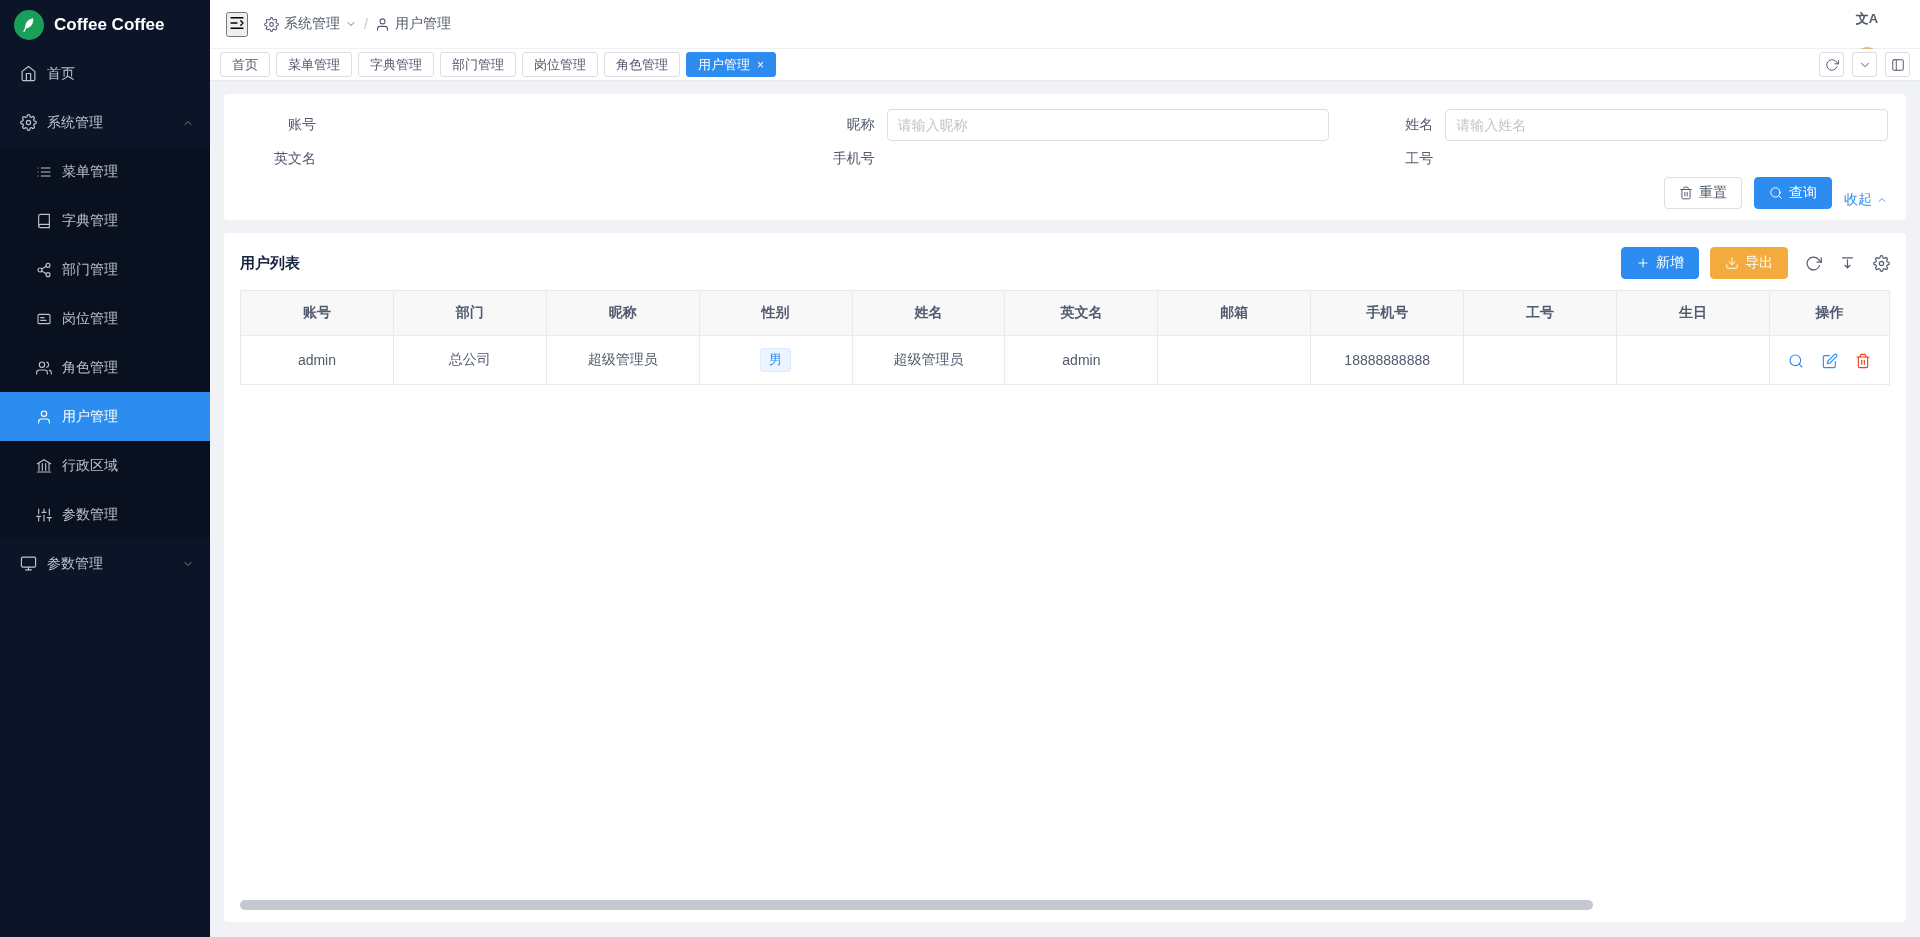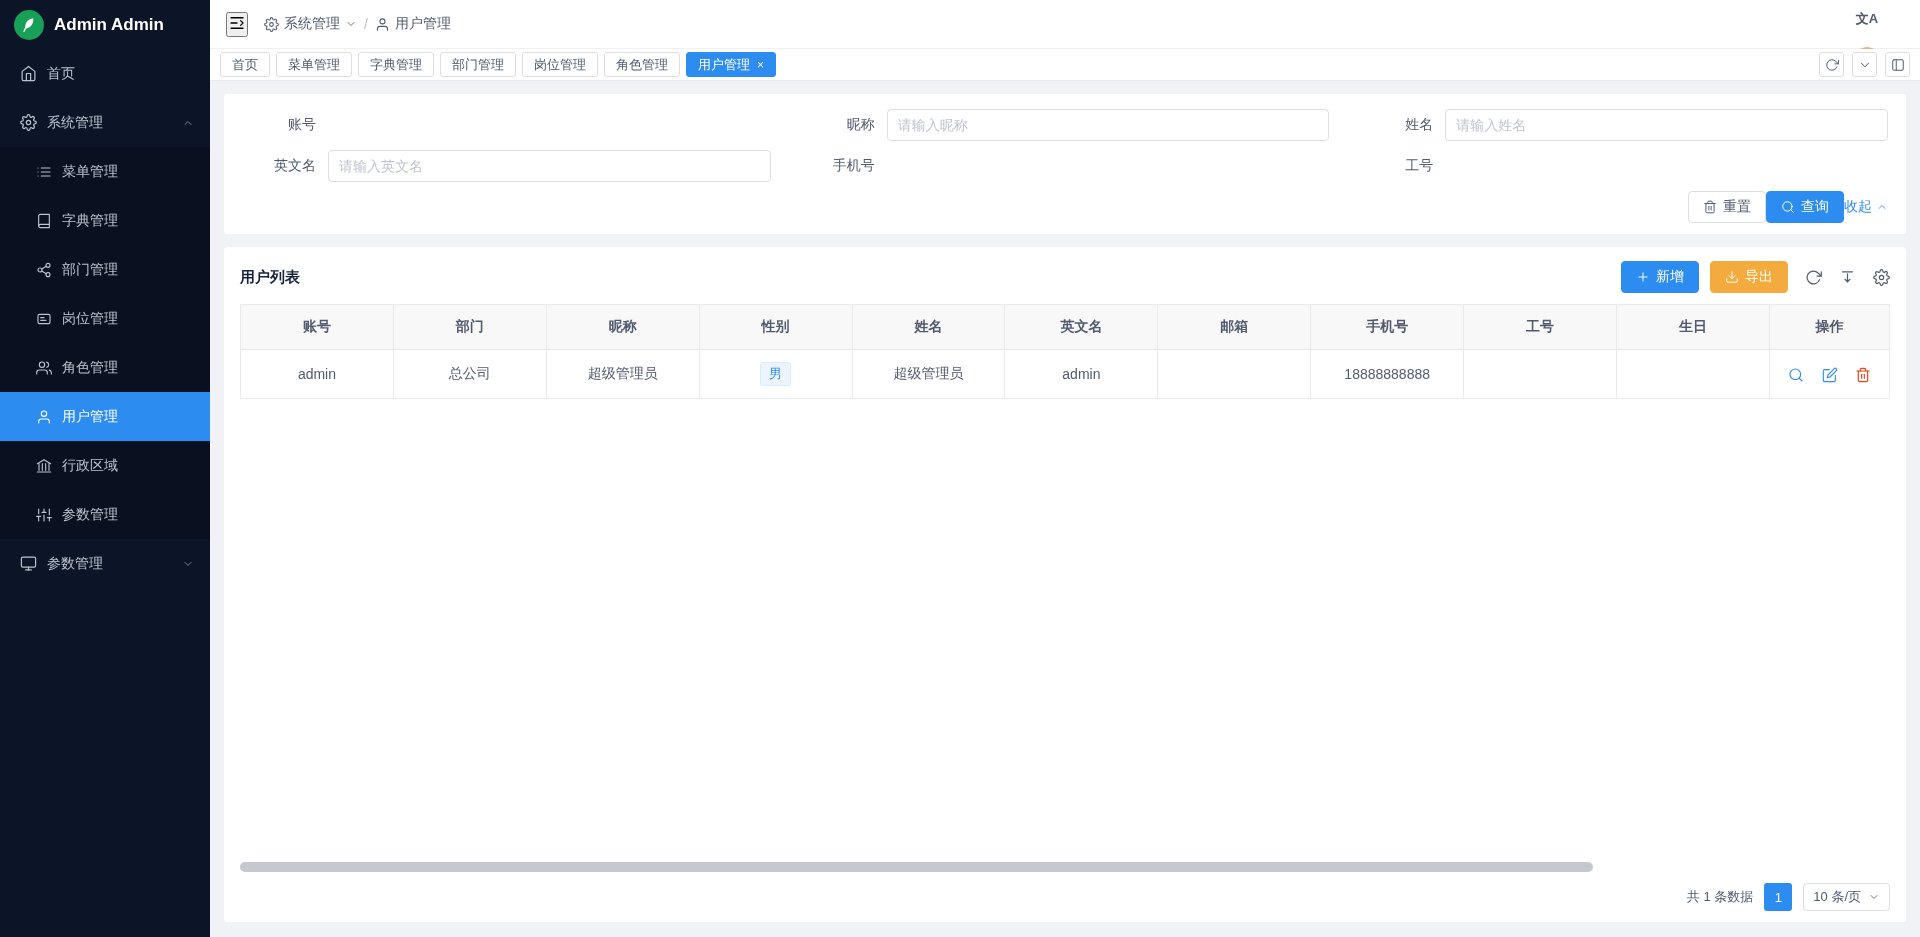--- a/index.html
+++ b/index.html
@@ -70,21 +70,21 @@
   .tree-caret { color:#5c6b77; font-size:13px; }
 
   .right-col { flex:1; min-width:0; display:flex; flex-direction:column; gap:13px; }
 
   .filter-card { background:#fff; border-radius:4px; padding:15px 18px 11px; }
   .filter-grid { display:grid; grid-template-columns:repeat(3,1fr); column-gap:30px; row-gap:9px; }
   .field { display:flex; align-items:center; }
   .field label { flex:0 0 74px; text-align:right; margin-right:12px; font-size:14px; color:#515a6e; white-space:nowrap; }
   .field input { flex:1; min-width:0; height:32px; border:1px solid #dcdee2; border-radius:4px; padding:0 10px; font-size:14px; color:#17233d; outline:none; }
   input::placeholder { color:#c0c4cc; }
-  .filter-actions { display:flex; justify-content:flex-end; align-items:center; margin-top:9px; }
+  .filter-actions { display:flex; justify-content:flex-end; align-items:flex-end; gap:12px; margin-top:9px; }
 
   .btn { height:32px; display:inline-flex; align-items:center; gap:6px; padding:0 14px; border-radius:4px; font-size:14px; border:1px solid #dcdee2; background:#fff; color:#515a6e; cursor:pointer; white-space:nowrap; }
   .btn-primary { background:var(--primary); border-color:var(--primary); color:#fff; }
   .btn-warning { background:var(--warning); border-color:var(--warning); color:#fff; }
   .link-btn { display:inline-flex; align-items:center; gap:4px; color:var(--primary); background:none; border:none; font-size:14px; cursor:pointer; }
 
   .list-card { flex:1; min-height:0; background:#fff; border-radius:4px; padding:12px 16px 10px; display:flex; flex-direction:column; }
   .list-head { display:flex; align-items:center; height:36px; flex:0 0 36px; }
   .list-title { font-size:15px; font-weight:bold; color:#17233d; }
   .list-actions { margin-left:auto; display:flex; align-items:center; gap:11px; }
@@ -241,21 +241,21 @@
 <div class="app">
 
   <aside class="sidebar">
     <div class="logo">
       <span class="logo-badge">
         <svg viewBox="0 0 24 24">
             <path d="M16.5 4.5c.8 6-2.7 10.6-8.6 11.4C7.1 10 10.6 5.4 16.5 4.5z" fill="#ffffff" stroke="none"></path>
             <path d="M6.5 19c2-5 5.5-9.5 9.5-12" stroke="#ffffff" stroke-width="1.4" fill="none" stroke-linecap="round"></path>
           </svg>
       </span>
-      <span class="logo-title">Admin Admin</span>
+      <span class="logo-title">Coffee Coffee</span>
     </div>
     <nav class="menu">
       <div class="menu-item">
         <svg class="ic ic-17">
             <use href="#i-home"></use>
           </svg>
         <span>首页</span>
       </div>
       <div class="menu-item">
         <svg class="ic ic-17">
@@ -445,21 +445,20 @@
             <div class="field">
               <label>昵称</label>
               <input placeholder="请输入昵称" style="">
             </div>
             <div class="field">
               <label>姓名</label>
               <input placeholder="请输入姓名" style="">
             </div>
             <div class="field">
               <label>英文名</label>
-              <input placeholder="请输入英文名" style="">
             </div>
             <div class="field">
               <label>手机号</label>
             </div>
             <div class="field">
               <label>工号</label>
             </div>
           </div>
           <div class="filter-actions">
             <button class="btn">
@@ -566,28 +565,18 @@
                     </button>
                   </td>
                 </tr>
               </tbody>
             </table>
             <div class="h-scrollbar">
               <div class="h-thumb"></div>
             </div>
           </div>
 
-          <div class="pager">
-            <span class="pager-total">共 1 条数据</span>
-            <span class="page-num">1</span>
-            <span class="page-size">
-              <span>10 条/页</span>
-              <svg class="ic ic-12">
-                  <use href="#i-chevron-down"></use>
-                </svg>
-            </span>
-          </div>
         </section>
 
       </div>
     </div>
   </div>
 </div>
 
 </body></html>

